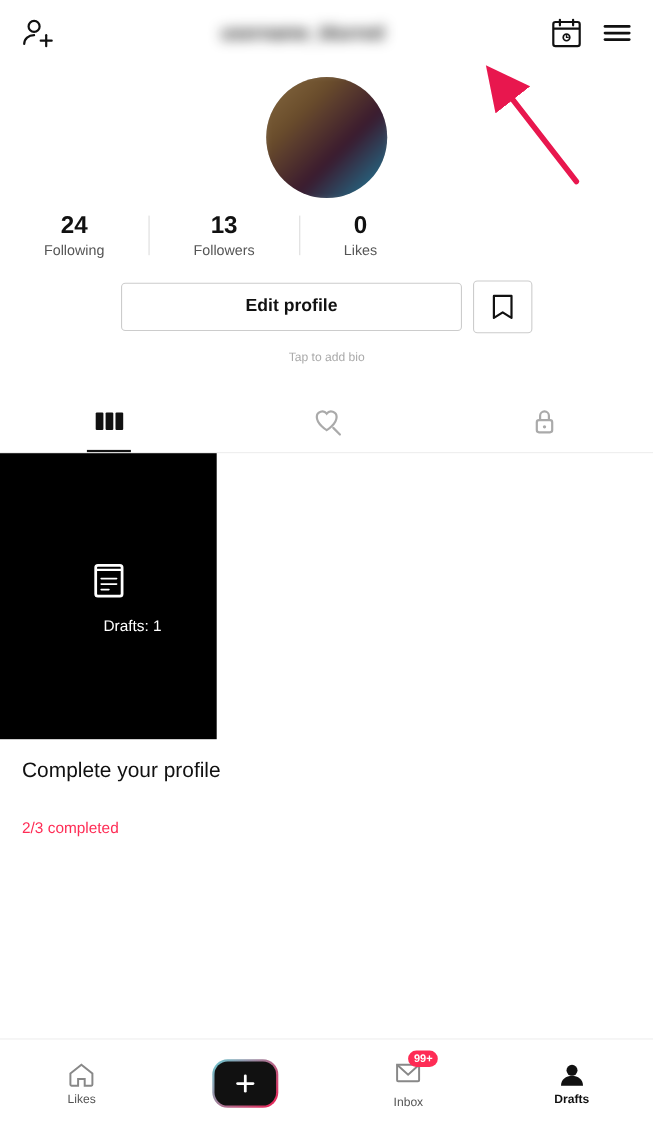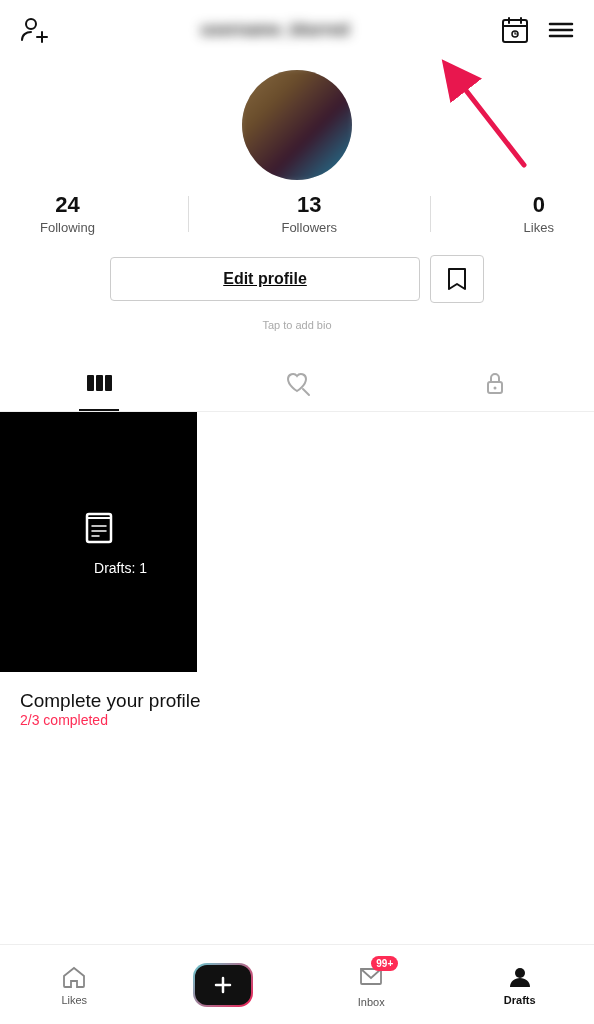--- a/index.html
+++ b/index.html
@@ -67,21 +67,21 @@
       height: 100%;
       background: linear-gradient(135deg, #8B6F47 0%, #6B4E2C 30%, #3a1a2e 60%, #1a8faf 100%);
       filter: blur(4px);
       transform: scale(1.1);
     }
 
     
     .stats-row {
       display: flex;
       align-items: center;
-      justify-content: space-between;
+      justify-content: flex-start;
       gap: 0;
       margin-bottom: 20px;
       width: 100%;
     }
     .stat-item {
       display: flex;
       flex-direction: column;
       align-items: center;
       padding: 0 40px;
     }
@@ -104,21 +104,20 @@
 
     
     .buttons-row {
       display: flex;
       align-items: center;
       gap: 10px;
       margin-bottom: 16px;
       padding: 0 32px;
       width: 100%;
       justify-content: center;
-      text-decoration: underline;
     }
     .edit-profile-btn {
       flex: 1;
       max-width: 310px;
       padding: 12px 0;
       border: 1.5px solid #ccc;
       border-radius: 4px;
       background: #fff;
       font-size: 16px;
       font-weight: 600;
@@ -204,20 +203,21 @@
     }
     .complete-title {
       font-size: 19px;
       font-weight: 400;
       color: #111;
       margin-bottom: 0;
     }
     .complete-sub {
       font-size: 14px;
       color: #fe2c55;
+      margin-top: 32px;
     }
 
     
     .arrow-annotation {
       position: absolute;
       top: 55px;
       right: 40px;
       pointer-events: none;
     }
 

